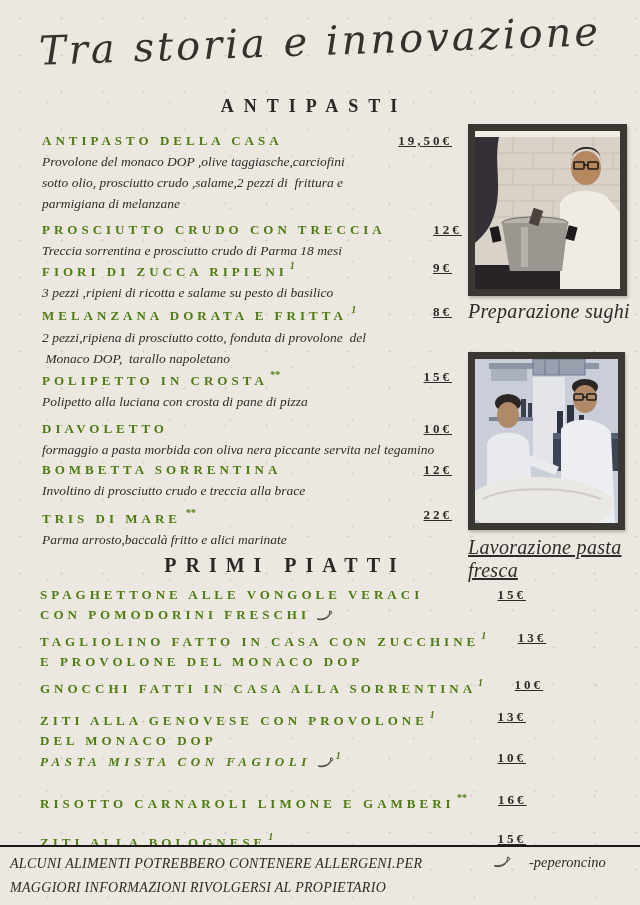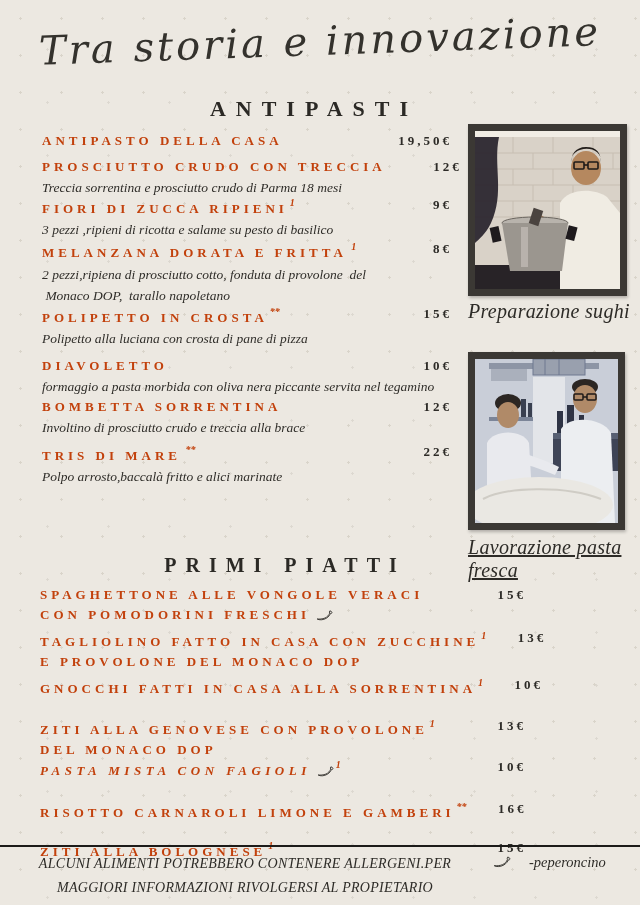--- a/index.html
+++ b/index.html
@@ -17,38 +17,38 @@
   .abs{position:absolute;}
   
   .script-title{
     top:18px;left:0;width:640px;text-align:center;
     font-family:"DejaVu Serif", serif;font-style:italic;font-weight:400;
     font-size:40px;letter-spacing:3px;color:#34322d;
     transform:rotate(-2deg);
   }
   .heading-antipasti{
     top:96px;left:0;width:628px;text-align:center;
-    font-weight:700;font-size:22px;letter-spacing:10px;color:#2b2925;
+    font-weight:700;font-size:18px;letter-spacing:10px;color:#2b2925;
   }
   
   .items .item{margin:0;}
   .item-head{display:flex;align-items:flex-start;}
   .item-name{flex:1 1 auto;}
   .nline{
     font-weight:700;font-size:13px;letter-spacing:4px;line-height:20px;
-    white-space:pre;color:#c2410c;
+    white-space:pre;color:#4d7c0f;
   }
   .item-name.italic .nline{font-style:italic;font-weight:600;letter-spacing:4.5px;}
   sup{
     font-size:10px;font-style:italic;font-weight:600;letter-spacing:0;
     position:relative;top:-2px;margin-left:2px;white-space:pre;
   }
   .item-price{
     flex:0 0 76px;text-align:right;font-weight:700;font-size:13px;
-    letter-spacing:3px;line-height:20px;white-space:nowrap;
+    letter-spacing:3px;line-height:20px;white-space:nowrap;text-decoration:underline;
   }
   .item-desc div{
     font-style:italic;font-size:13.5px;line-height:21px;white-space:pre;color:#2f2d29;
   }
   
   .antipasti-items{left:42px;top:131px;width:420px;}
   .antipasti-items .item-price{padding-right:10px;}
   .antipasti-items .item:nth-child(2){margin-top:6px;}
   .antipasti-items .item:nth-child(3){margin-top:-3px;}
   .antipasti-items .item:nth-child(4){margin-top:-1px;}
@@ -59,58 +59,63 @@
   .antipasti-items .item:nth-child(9){margin-top:-7px;}
   
   .primi{left:40px;top:554px;width:490px;}
   .heading-primi{
     text-align:center;font-weight:700;font-size:20px;letter-spacing:9px;
     color:#2b2925;margin:0 0 8px 0;
   }
   .primi .item-price{flex-basis:60px;padding-right:4px;}
   .primi-items .item:nth-child(2){margin-top:3px;}
   .primi-items .item:nth-child(3){margin-top:3px;}
-  .primi-items .item:nth-child(4){margin-top:16px;}
+  .primi-items .item:nth-child(4){margin-top:7px;}
   .primi-items .item:nth-child(5){margin-top:-3px;}
   .primi-items .item:nth-child(6){margin-top:18px;}
   .primi-items .item:nth-child(7){margin-top:14px;}
   
   .photo-frame{background:#3b3834;box-shadow:1px 2px 3px rgba(0,0,0,.25);padding:7px;box-sizing:border-box;}
   .photo-frame svg{display:block;width:100%;height:100%;}
   .photo1{left:468px;top:124px;width:159px;height:172px;}
   .photo2{left:468px;top:352px;width:157px;height:178px;}
   .photo-caption{
     font-style:italic;font-size:20px;color:#2d2b27;letter-spacing:.3px;
   }
   .caption1{left:468px;top:300px;}
   .caption2{left:468px;top:536px;text-decoration:underline;}
   
   .footer-rule{left:0;top:845px;width:640px;border-top:2.5px solid #1c1b19;}
   .footer-text{
-    left:10px;top:852px;width:470px;text-align:center;
+    left:10px;top:852px;width:470px;
     font-style:italic;font-size:14px;line-height:24px;letter-spacing:.3px;
   }
   .legend{left:487px;top:854px;display:flex;align-items:center;gap:18px;
     font-style:italic;font-size:14.5px;}
   .pepper{vertical-align:middle;margin-left:6px;position:relative;top:-1px;}
 </style>
 </head>
 <body>
 
 <div class="abs script-title">Tra storia e innovazione</div>
 <div class="abs heading-antipasti">ANTIPASTI</div>
 
 <div class="abs antipasti-items items">
   <div class="item">
     <div class="item-head">
       <div class="item-name">
           <div class="nline"><span>ANTIPASTO DELLA CASA</span></div>
         </div>
       <div class="item-price">19,50€</div>
     </div>
+    <div class="item-desc">
+        <div>Provolone del monaco DOP ,olive taggiasche,carciofini</div>
+        <div>sotto olio, prosciutto crudo ,salame,2 pezzi di  frittura e</div>
+        <div>parmigiana di melanzane</div>
+      </div>
   </div>
 
   <div class="item">
     <div class="item-head">
       <div class="item-name">
           <div class="nline"><span>PROSCIUTTO CRUDO CON TRECCIA</span></div>
         </div>
       <div class="item-price">12€</div>
     </div>
     <div class="item-desc">
@@ -181,21 +186,21 @@
   </div>
 
   <div class="item">
     <div class="item-head">
       <div class="item-name">
           <div class="nline"><span>TRIS DI MARE</span><sup> **</sup></div>
         </div>
       <div class="item-price">22€</div>
     </div>
     <div class="item-desc">
-        <div>Polpo arrosto,baccalà fritto e alici marinate</div>
+        <div>Parma arrosto,baccalà fritto e alici marinate</div>
       </div>
   </div>
 </div>
 
 <div class="abs photo-frame photo1">
   <svg viewBox="0 0 145 158" preserveAspectRatio="none">
     <rect x="0" y="0" width="145" height="158" fill="#d9d2c8"></rect>
     <rect x="0" y="0" width="145" height="6" fill="#f1ede5"></rect>
     <g stroke="#c7beb2" stroke-width="1">
       <line x1="0" y1="22" x2="145" y2="22"></line>

